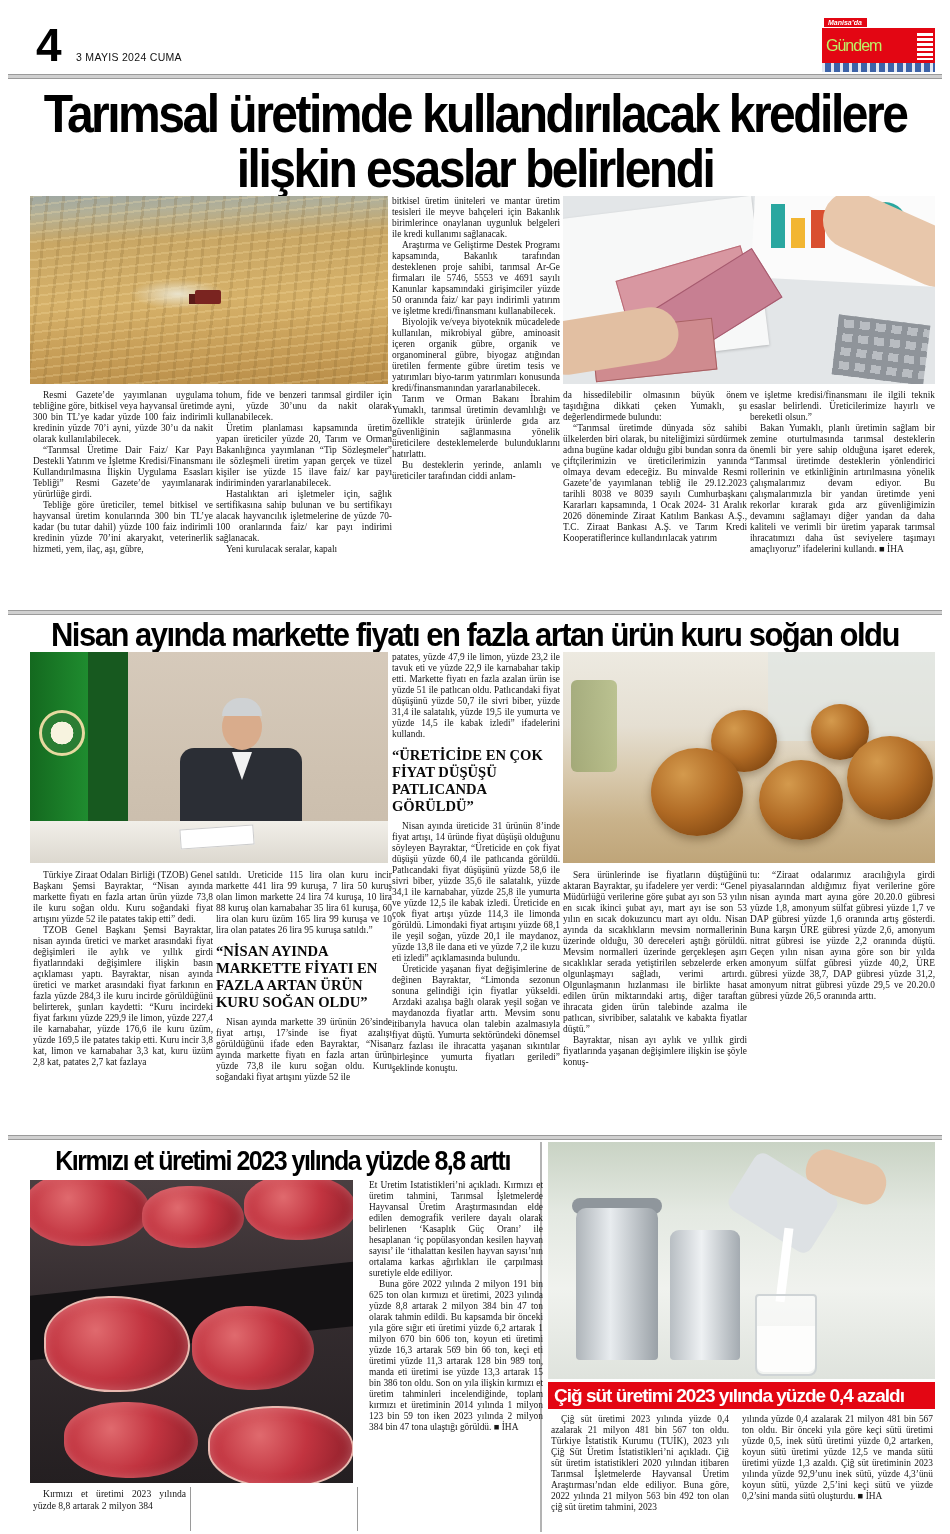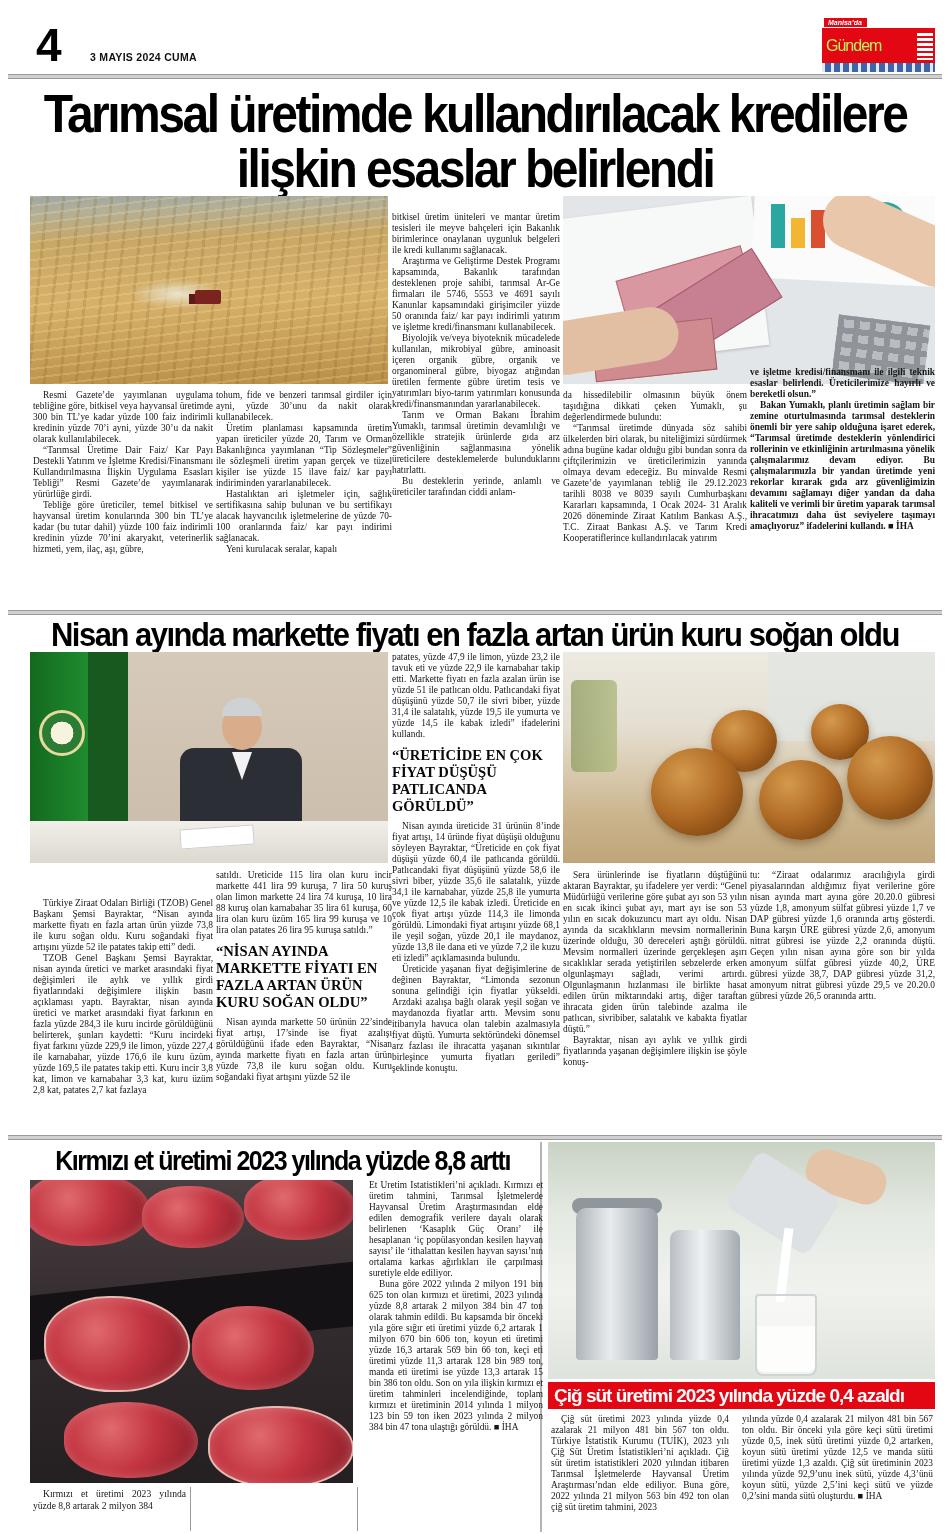--- a/index.html
+++ b/index.html
@@ -1,22 +1,22 @@
 <!DOCTYPE html>
 <html><head>
 <meta charset="utf-8">
 <style>
   html,body{margin:0;padding:0;background:#fff;}
   .page{position:relative;width:950px;height:1534px;background:#fff;overflow:hidden;
         font-family:"Liberation Serif",serif;}
   
   #pgnum{position:absolute;left:36px;top:22px;font-family:"Liberation Sans",sans-serif;
          font-weight:700;font-size:46px;line-height:46px;color:#000;}
-  #pgdate{position:absolute;left:90px;top:51px;font-family:"Liberation Sans",sans-serif;
-          font-weight:700;font-size:10.5px;letter-spacing:.3px;color:#111;}
+  #pgdate{position:absolute;left:76px;top:51px;font-family:"Liberation Sans",sans-serif;
+          font-weight:400;font-size:10.5px;letter-spacing:.3px;color:#111;}
   #section{position:absolute;left:0;right:0;top:27px;text-align:center;
            font-family:"Liberation Serif",serif;font-weight:700;font-size:31px;
            letter-spacing:2px;color:#0a0a0a;}
   #logo{position:absolute;left:822px;top:18px;width:113px;height:56px;}
   .logo-tab{position:absolute;left:2px;top:0;background:#e30613;color:#fff;
             font:italic 700 7px "Liberation Sans",sans-serif;padding:1px 5px 1px 4px;}
   .logo-main{position:absolute;left:0;top:10px;width:113px;height:35px;background:#e30613;}
   .logo-name{position:absolute;left:4px;top:0;color:#bef264;font-family:"Liberation Sans",sans-serif;
              font-weight:400;font-size:16px;line-height:35px;letter-spacing:-1px;}
   .logo-side{position:absolute;right:2px;top:3px;width:16px;height:29px;background:#fff;
@@ -47,25 +47,25 @@
        text-align:justify;color:#161616;overflow:hidden;}
   .txt p{margin:0;text-indent:10px;}
   .cont p:first-child{text-indent:0;}
   .colsub{font-family:"Liberation Serif",serif;font-weight:700;font-size:14.6px;
           line-height:17px;margin:7px 0 6px;text-align:left;color:#0a0a0a;}
   .lede{font-family:"Liberation Serif",serif;font-size:9.6px;line-height:12px;
         text-align:justify;color:#161616;overflow:hidden;}
   
   #a1ca{position:absolute;left:33px; top:390px;width:180px;height:219px;}
   #a1cb{position:absolute;left:216px;top:390px;width:176px;height:219px;}
-  #a1cc{position:absolute;left:392px;top:196px;width:168px;height:413px;margin-top:16px;}
+  #a1cc{position:absolute;left:392px;top:196px;width:168px;height:413px;}
   #a1cd{position:absolute;left:563px;top:390px;width:184px;height:219px;}
-  #a1ce{position:absolute;left:750px;top:367px;width:185px;height:219px;font-weight:bold;}
-  
-  #a2ca{position:absolute;left:33px; top:870px;width:180px;height:264px;margin-top:28px;}
+  #a1ce{position:absolute;left:750px;top:390px;width:185px;height:219px;}
+  
+  #a2ca{position:absolute;left:33px; top:870px;width:180px;height:264px;}
   #a2cb{position:absolute;left:216px;top:870px;width:176px;height:264px;}
   #a2cc{position:absolute;left:392px;top:652px;width:168px;height:482px;}
   #a2cd{position:absolute;left:563px;top:870px;width:184px;height:264px;}
   #a2ce{position:absolute;left:750px;top:870px;width:185px;height:264px;}
   
   #a3main{position:absolute;left:369px;top:1180px;width:174px;height:334px;}
   #a3l1{position:absolute;left:33px;top:1488px;width:153px;height:44px;}
   #a3l2{position:absolute;left:196px;top:1488px;width:156px;height:44px;}
   #a3l1 {text-indent:10px;}
   #lederule1{left:190px;top:1487px;height:44px;}
@@ -246,21 +246,21 @@
   <div id="a2ca" class="txt">
       <p>Türkiye Ziraat Odaları Birliği (TZOB) Genel Başkanı Şemsi Bayraktar, “Nisan ayında markette fiyatı en fazla artan ürün yüzde 73,8 ile kuru soğan oldu. Kuru soğandaki fiyat artışını yüzde 52 ile patates takip etti” dedi.</p>
       <p>TZOB Genel Başkanı Şemsi Bayraktar, nisan ayında üretici ve market arasındaki fiyat değişimleri ile aylık ve yıllık girdi fiyatlarındaki değişimlere ilişkin basın açıklaması yaptı. Bayraktar, nisan ayında üretici ve market arasındaki fiyat farkının en fazla yüzde 284,3 ile kuru incirde görüldüğünü belirterek, şunları kaydetti: “Kuru incirdeki fiyat farkını yüzde 229,9 ile limon, yüzde 227,4 ile karnabahar, yüzde 176,6 ile kuru üzüm, yüzde 169,5 ile patates takip etti. Kuru incir 3,8 kat, limon ve karnabahar 3,3 kat, kuru üzüm 2,8 kat, patates 2,7 kat fazlaya</p>
     </div>
   <div id="a2cb">
     <div class="txt cont">
         <p>satıldı. Üreticide 115 lira olan kuru incir markette 441 lira 99 kuruşa, 7 lira 50 kuruş olan limon markette 24 lira 74 kuruşa, 10 lira 88 kuruş olan karnabahar 35 lira 61 kuruşa, 60 lira olan kuru üzüm 165 lira 99 kuruşa ve 10 lira olan patates 26 lira 95 kuruşa satıldı.”</p>
       </div>
     <div class="colsub">“NİSAN AYINDA MARKETTE FİYATI EN FAZLA ARTAN ÜRÜN KURU SOĞAN OLDU”</div>
     <div class="txt">
-        <p>Nisan ayında markette 50 ürünün 22’sinde fiyat artışı, 17’sinde ise fiyat azalışı görüldüğünü ifade eden Bayraktar, “Nisan ayında markette fiyatı en fazla artan ürün yüzde 73,8 ile kuru soğan oldu. Kuru soğandaki fiyat artışını yüzde 52 ile</p>
+        <p>Nisan ayında markette 39 ürünün 26’sinde fiyat artışı, 17’sinde ise fiyat azalışı görüldüğünü ifade eden Bayraktar, “Nisan ayında markette fiyatı en fazla artan ürün yüzde 73,8 ile kuru soğan oldu. Kuru soğandaki fiyat artışını yüzde 52 ile</p>
       </div>
   </div>
   <div id="a2cc">
     <div class="txt cont">
         <p>patates, yüzde 47,9 ile limon, yüzde 23,2 ile tavuk eti ve yüzde 22,9 ile karnabahar takip etti. Markette fiyatı en fazla azalan ürün ise yüzde 51 ile patlıcan oldu. Patlıcandaki fiyat düşüşünü yüzde 50,7 ile sivri biber, yüzde 31,4 ile salatalık, yüzde 19,5 ile yumurta ve yüzde 14,5 ile kabak izledi” ifadelerini kullandı.</p>
       </div>
     <div class="colsub">“ÜRETİCİDE EN ÇOK FİYAT DÜŞÜŞÜ PATLICANDA GÖRÜLDÜ”</div>
     <div class="txt">
         <p>Nisan ayında üreticide 31 ürünün 8’inde fiyat artışı, 14 üründe fiyat düşüşü olduğunu söyleyen Bayraktar, “Üreticide en çok fiyat düşüşü yüzde 60,4 ile patlıcanda görüldü. Patlıcandaki fiyat düşüşünü yüzde 58,6 ile sivri biber, yüzde 35,6 ile salatalık, yüzde 34,1 ile karnabahar, yüzde 25,8 ile yumurta ve yüzde 12,5 ile kabak izledi. Üreticide en çok fiyat artışı yüzde 114,3 ile limonda görüldü. Limondaki fiyat artışını yüzde 68,1 ile yeşil soğan, yüzde 20,1 ile maydanoz, yüzde 13,8 ile dana eti ve yüzde 7,2 ile kuzu eti izledi” açıklamasında bulundu.</p>
         <p>Üreticide yaşanan fiyat değişimlerine de değinen Bayraktar, “Limonda sezonun sonuna gelindiği için fiyatlar yükseldi. Arzdaki azalışa bağlı olarak yeşil soğan ve maydanozda fiyatlar arttı. Mevsim sonu itibarıyla havuca olan talebin azalmasıyla fiyat düştü. Yumurta sektöründeki dönemsel arz fazlası ile ihracatta yaşanan sıkıntılar birleşince yumurta fiyatları geriledi” şeklinde konuştu.</p>

